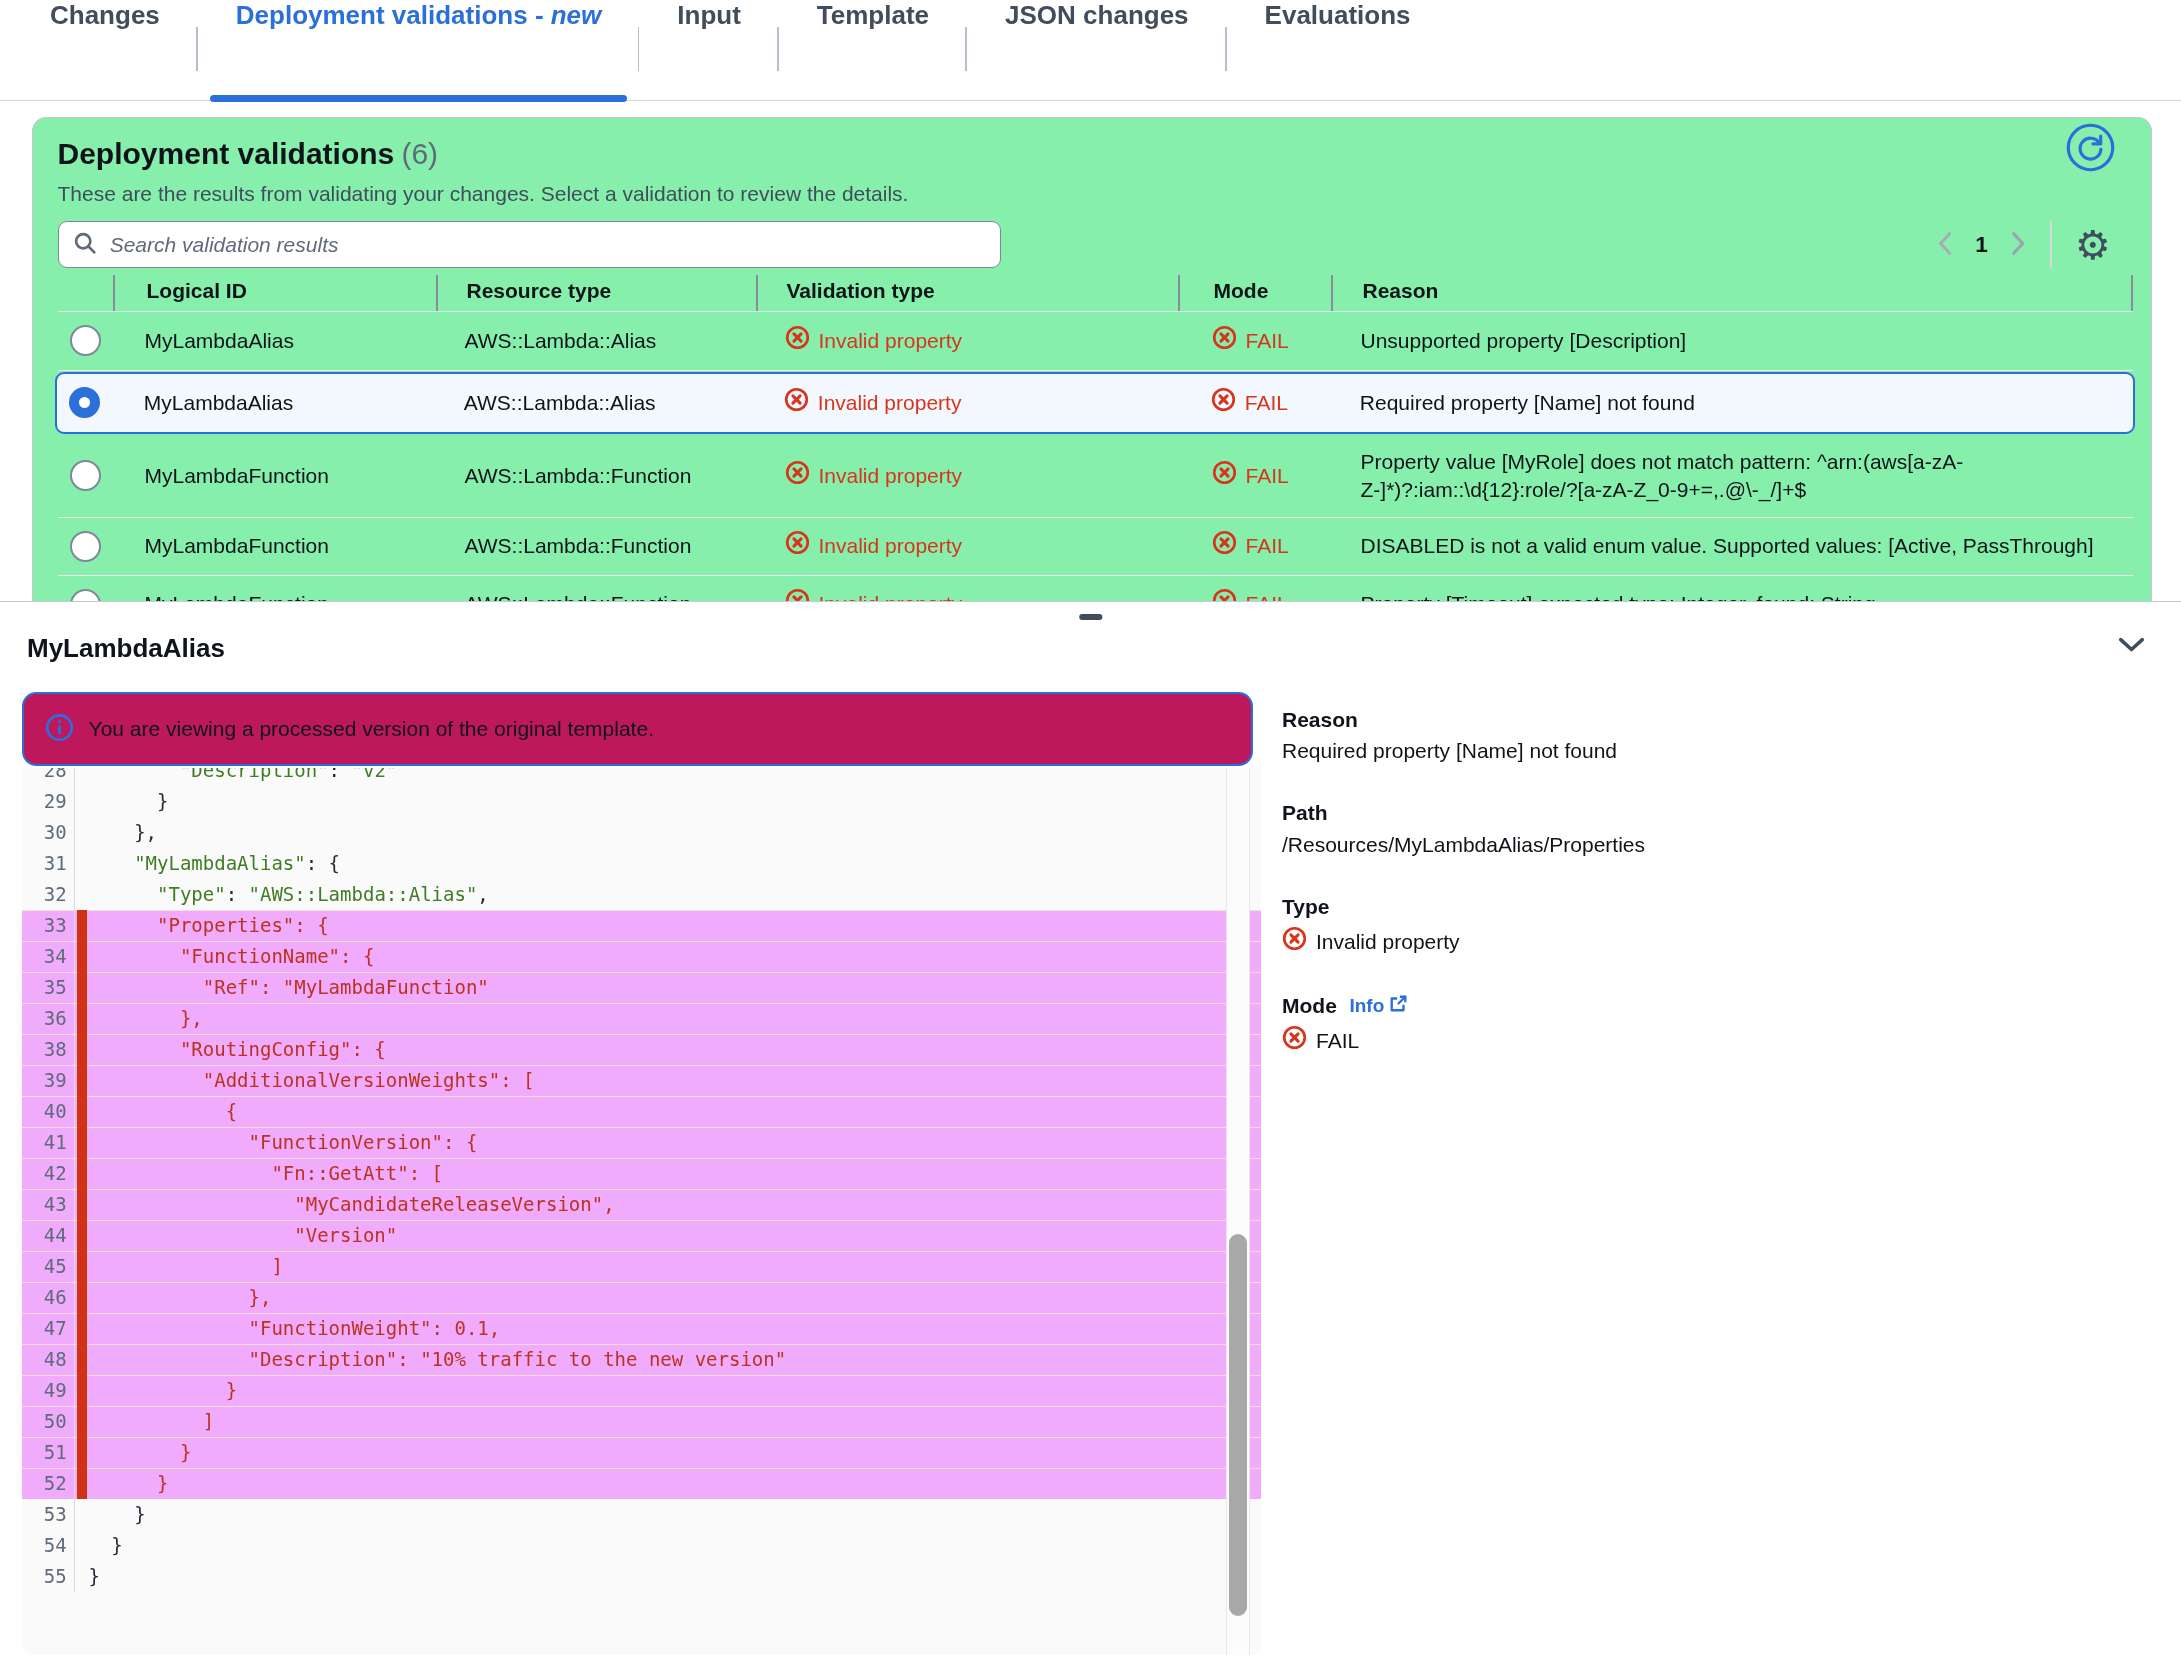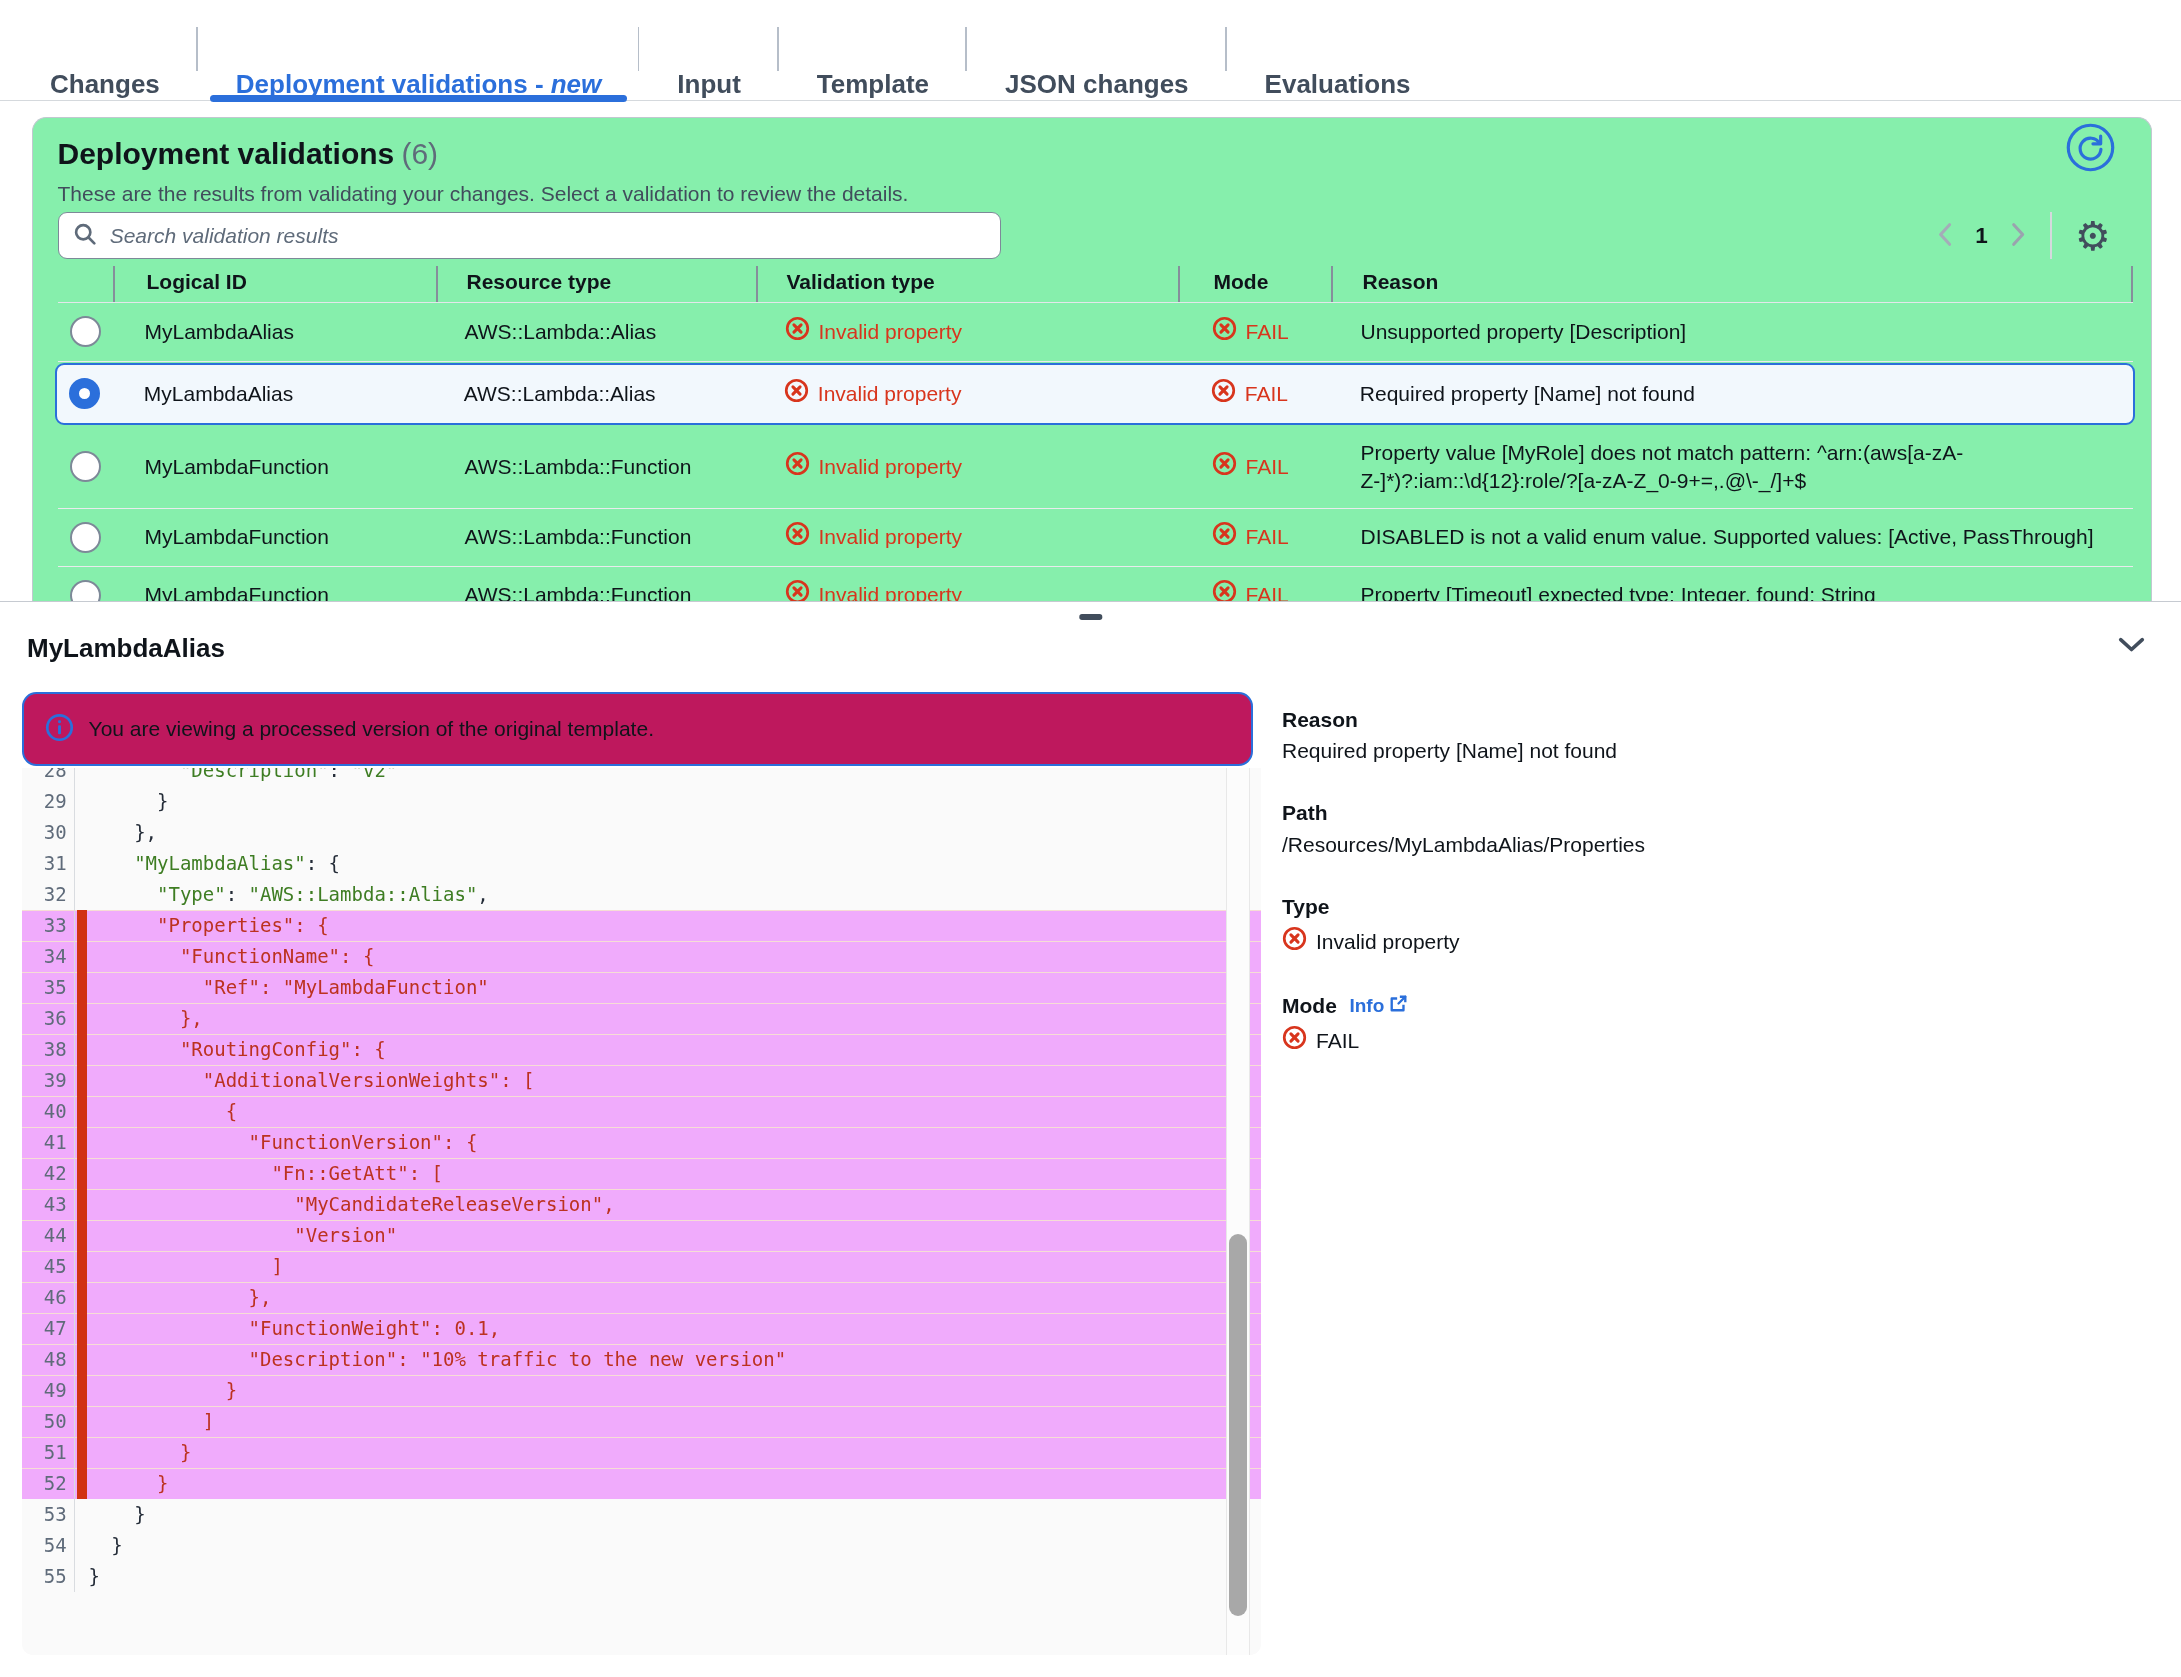--- a/index.html
+++ b/index.html
@@ -4,37 +4,37 @@
 <style>
   html,body{margin:0;padding:0;}
   body{
     width:2182px;height:1678px;position:relative;overflow:hidden;
     background:#fff;color:#0f141a;
     font-family:"Liberation Sans", sans-serif;
   }
   
   .tabbar{position:absolute;top:0;left:0;right:0;height:101px;
     border-bottom:1.8px solid #d5d9dd;display:flex;align-items:stretch;padding-left:50px;box-sizing:border-box;}
-  .tab{position:relative;display:flex;align-items:flex-end;padding:0 38px;
+  .tab{position:relative;display:flex;align-items:flex-start;padding:0 38px;
     font-size:26px;font-weight:700;color:#414d5c;cursor:pointer;white-space:nowrap;}
   .tab:first-child{padding-left:0;}
   .tab:not(:last-child)::after{content:"";position:absolute;right:0;top:27px;bottom:29px;width:1.8px;background:#b6bec9;}
   .tab i{font-style:italic;margin-left:7.2px;}
   .tab.active{color:#2b6fdb;}
   .tab.active::before{content:"";position:absolute;left:12.6px;right:12.6px;bottom:-1.8px;height:7.2px;border-radius:3.6px;background:#2b6fdb;z-index:2;}
   .tab:first-child.active::before{left:0;}
   
   .card{position:absolute;left:31.5px;top:117px;width:2120px;height:484px;box-sizing:border-box;
     border:1.8px solid #c1c8d0;border-bottom:none;border-radius:14.4px 14.4px 0 0;background:#86efac;overflow:hidden;
     padding:18px 18px 0 25px;}
   .card-title{font-size:30px;line-height:36px;font-weight:700;}
   .card-title .counter{color:#5f6b7a;font-weight:400;margin-left:7.2px;}
   .card-desc{margin-top:7.2px;font-size:21px;line-height:29px;color:#414d5c;}
   .refresh-btn{position:absolute;top:5.4px;right:36px;width:49px;height:49px;border:none;background:none;padding:0;cursor:pointer;}
-  .controls{position:relative;margin-top:4px;height:47px;}
+  .controls{position:relative;margin-top:13px;height:47px;}
   .searchbox{width:943px;height:47px;box-sizing:border-box;border:1.8px solid #7d8998;border-radius:9px;
     display:flex;align-items:center;gap:10.8px;padding:0 14.4px;background:#fff;}
   .searchbox input{flex:1;border:none;outline:none;font-size:21px;font-family:"Liberation Sans",sans-serif;color:#0f141a;background:transparent;}
   .searchbox input::placeholder{font-style:italic;color:#5f6b7a;}
   .pager{position:absolute;right:21.6px;top:0;height:47px;display:flex;align-items:center;gap:23.4px;}
   .pg-btn{border:none;background:none;padding:0;cursor:pointer;display:flex;align-items:center;}
   .pg-num{font-size:22.5px;font-weight:700;color:#0f141a;}
   .pg-div{width:1.8px;height:47px;background:#d5d9dd;}
   .gear{font-size:40px;color:#414d5c;line-height:40px;font-family:"DejaVu Sans",sans-serif;}
   

